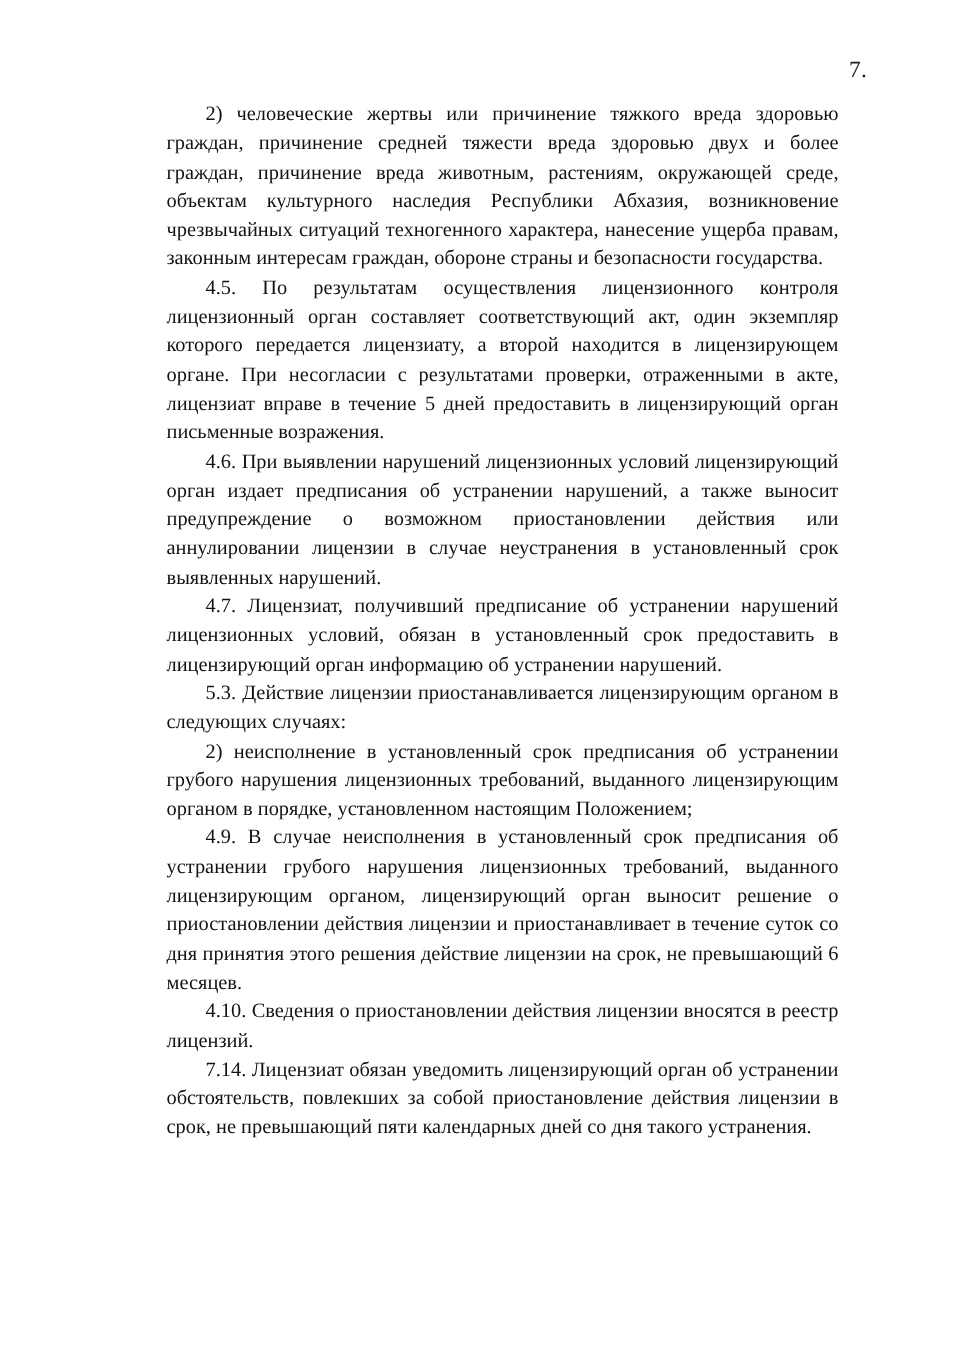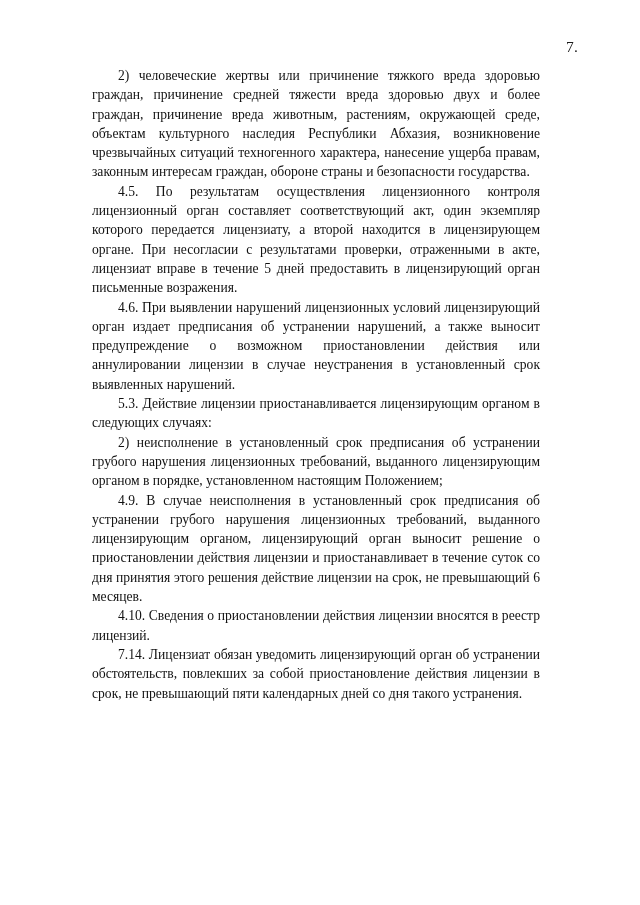--- a/index.html
+++ b/index.html
@@ -26,21 +26,21 @@
     top: 38px;
     right: 62px;
     font-family: "Liberation Serif", serif;
     font-size: 15.5px;
     color: #1a1a1a;
     letter-spacing: 0.2px;
   }
   .body-text {
     position: absolute;
     top: 66px;
-    left: 92px;
+    left: 111px;
     width: 448px;
     font-size: 13.6px;
     line-height: 19.3px;
     text-align: justify;
     text-justify: inter-word;
     color: #111111;
     -webkit-hyphens: none;
     hyphens: none;
   }
   .para {
@@ -57,20 +57,21 @@
 <body>
 
 <div class="page">
 
   <div class="page-number">7.</div>
 
   <div class="body-text">
     <p class="para">2) человеческие жертвы или причинение тяжкого вреда здоровью граждан, причинение средней тяжести вреда здоровью двух и более граждан, причинение вреда животным, растениям, окружающей среде, объектам культурного наследия Республики Абхазия, возникновение чрезвычайных ситуаций техногенного характера, нанесение ущерба правам, законным интересам граждан, обороне страны и безопасности государства.</p>
     <p class="para">4.5. По результатам осуществления лицензионного контроля лицензионный орган составляет соответствующий акт, один экземпляр которого передается лицензиату, а второй находится в лицензирующем органе. При несогласии с результатами проверки, отраженными в акте, лицензиат вправе в течение 5 дней предоставить в лицензирующий орган письменные возражения.</p>
     <p class="para">4.6. При выявлении нарушений лицензионных условий лицензирующий орган издает предписания об устранении нарушений, а также выносит предупреждение о возможном приостановлении действия или аннулировании лицензии в случае неустранения в установленный срок выявленных нарушений.</p>
+    <p class="para">4.7. Лицензиат, получивший предписание об устранении нарушений лицензионных условий, обязан в установленный срок предоставить в лицензирующий орган информацию об устранении нарушений.</p>
     <p class="para">5.3. Действие лицензии приостанавливается лицензирующим органом в следующих случаях:</p>
     <p class="para">2) неисполнение в установленный срок предписания об устранении грубого нарушения лицензионных требований, выданного лицензирующим органом в порядке, установленном настоящим Положением;</p>
     <p class="para">4.9. В случае неисполнения в установленный срок предписания об устранении грубого нарушения лицензионных требований, выданного лицензирующим органом, лицензирующий орган выносит решение о приостановлении действия лицензии и приостанавливает в течение суток со дня принятия этого решения действие лицензии на срок, не превышающий 6 месяцев.</p>
     <p class="para">4.10. Сведения о приостановлении действия лицензии вносятся в реестр лицензий.</p>
     <p class="para">7.14. Лицензиат обязан уведомить лицензирующий орган об устранении обстоятельств, повлекших за собой приостановление действия лицензии в срок, не превышающий пяти календарных дней со дня такого устранения.</p>
   </div>
 
 </div>
 
 </body></html>

